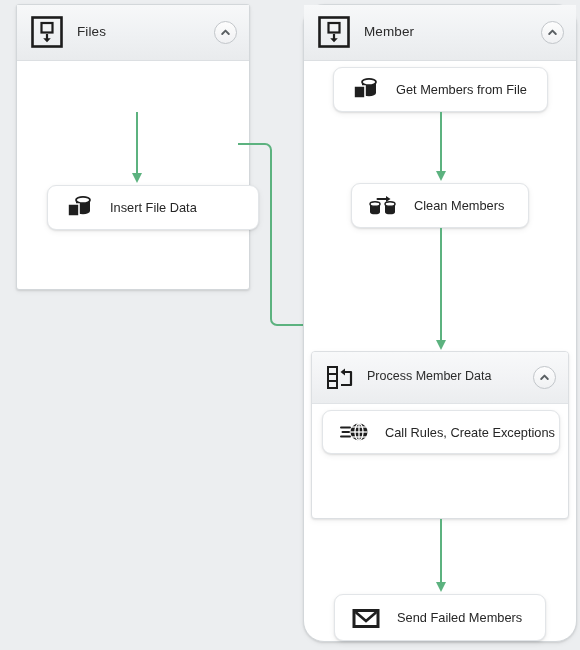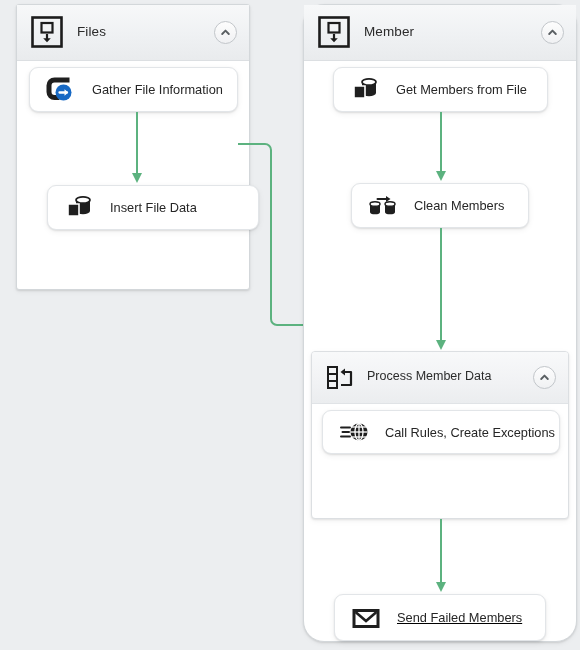--- a/index.html
+++ b/index.html
@@ -153,31 +153,20 @@
       <span class="hdr-title">Files</span>
       <span class="collapse-btn">
         <svg width="11" height="11" viewBox="0 0 11 11">
           <path d="M2.2 7.0 L5.5 3.6 L8.8 7.0" fill="none" stroke="#5a5f63" stroke-width="1.9" stroke-linecap="round" stroke-linejoin="round"></path>
         </svg>
       </span>
     </div>
 
     <div class="panel-body" style="height:228px;">
 
-      <div class="card" style="left:12px; top:6px; width:209px; height:45px;">
-        <span class="card-icon">
-          <svg width="32" height="30" viewBox="0 0 32 30">
-            <path d="M22 5 H9.5 A5.5 5.5 0 0 0 4 10.5 V17 A5.5 5.5 0 0 0 9.5 22.5 H12" fill="none" stroke="#1f1f1f" stroke-width="5" stroke-linecap="square"></path>
-            <circle cx="18.5" cy="17.5" r="8" fill="#1769c4"></circle>
-            <path d="M14.5 17.5 H22" stroke="#ffffff" stroke-width="2.3" stroke-linecap="round"></path>
-            <path d="M19.5 14.2 L23.2 17.5 L19.5 20.8 Z" fill="#ffffff"></path>
-          </svg>
-        </span>
-        <span class="card-label">Gather File Information</span>
-      </div>
 
       <svg class="conn" style="left:113px; top:51px; width:14px; height:74px;" viewBox="0 0 14 74">
         <line x1="7" y1="0" x2="7" y2="63" stroke="#5cb27f" stroke-width="2"></line>
         <path d="M2 61 L7 71 L12 61 Z" fill="#5cb27f"></path>
       </svg>
 
       <div class="card" style="left:30px; top:124px; width:212px; height:45px;">
         <span class="card-icon">
           <svg width="32" height="30" viewBox="0 0 32 30">
             <path d="M13 7 a7 3.2 0 1 1 14 0 v11 a7 3.2 0 1 1 -14 0 z" fill="#1f1f1f"></path>
@@ -293,21 +282,21 @@
             <span class="card-label">Call Rules, Create Exceptions</span>
           </div>
         </div>
       </div>
 
       <svg class="conn" style="left:130px; top:458px; width:14px; height:76px;" viewBox="0 0 14 76">
         <line x1="7" y1="0" x2="7" y2="65" stroke="#5cb27f" stroke-width="2"></line>
         <path d="M2 63 L7 73 L12 63 Z" fill="#5cb27f"></path>
       </svg>
 
-      <div class="card" style="left:30px; top:533px; width:212px; height:47px;text-decoration:underline;">
+      <div class="card" style="left:30px; top:533px; width:212px; height:47px;">
         <span class="card-icon">
           <svg width="32" height="30" viewBox="0 0 32 30">
             <rect x="4" y="7.5" width="24" height="16" fill="none" stroke="#1f1f1f" stroke-width="3"></rect>
             <path d="M5.5 9 L16 18 L26.5 9" fill="none" stroke="#1f1f1f" stroke-width="2.6"></path>
           </svg>
         </span>
         <span class="card-label">Send Failed Members</span>
       </div>
 
     </div>

